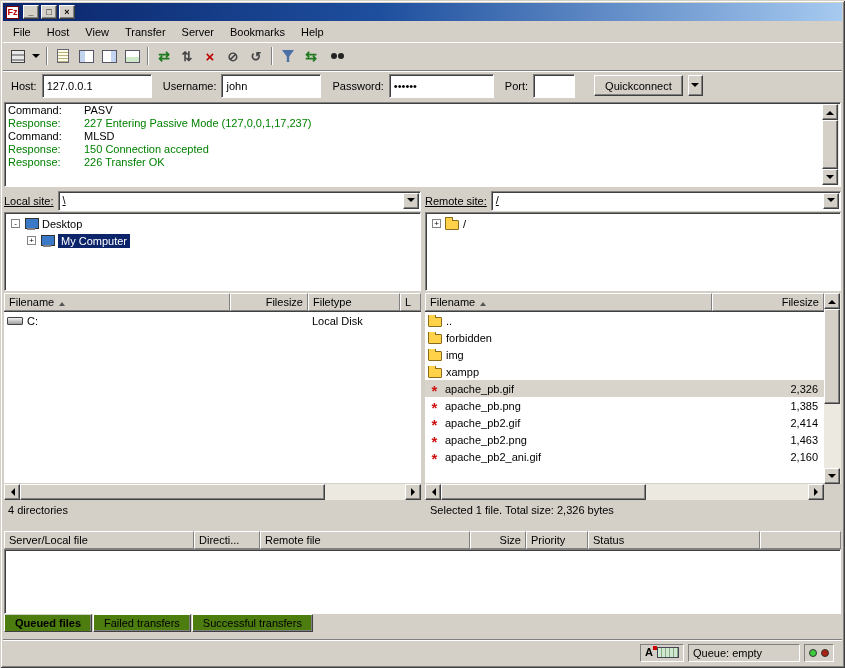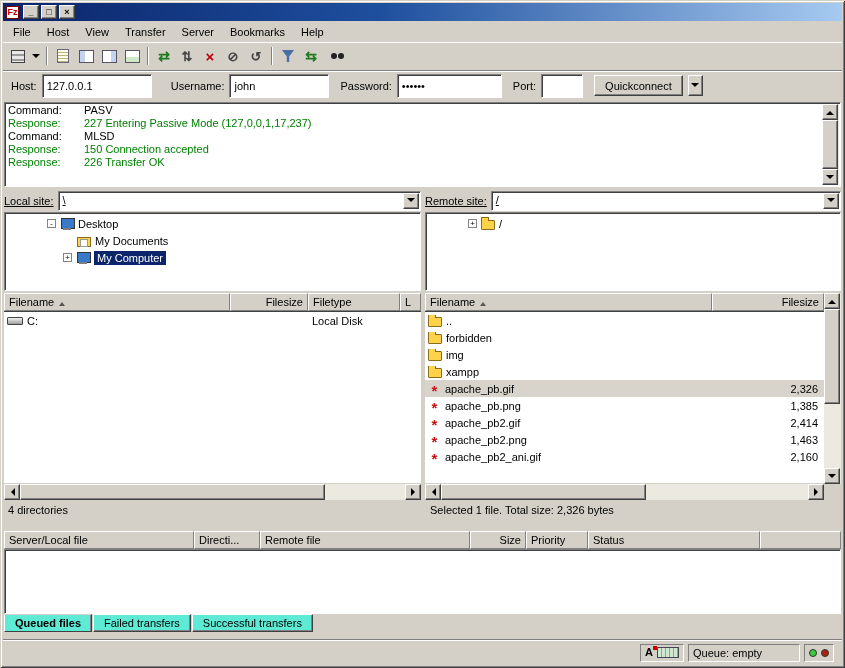--- a/index.html
+++ b/index.html
@@ -10,21 +10,21 @@
     position:relative; width:845px; height:668px; background:#d4d0c8;
     box-shadow: inset 1px 1px 0 #d4d0c8, inset -1px -1px 0 #404040,
                 inset 2px 2px 0 #ffffff, inset -2px -2px 0 #808080;
     overflow:hidden;
   }
 
   
   .raised{ background:#d4d0c8; border:1px solid; border-color:#ffffff #404040 #404040 #ffffff;
            box-shadow: inset -1px -1px 0 #808080; }
   .sunken{ background:#ffffff; border:1px solid; border-color:#808080 #ffffff #ffffff #808080;
-           box-shadow: inset 1px 1px 0 #404040; padding-left: 36px; }
+           box-shadow: inset 1px 1px 0 #404040; }
   .hcell{ background:#d4d0c8; border:1px solid; border-color:#ffffff #808080 #808080 #ffffff;
           padding:2px 4px; white-space:nowrap; overflow:hidden; display:flex; align-items:center; gap:3px;}
 
   
   .titlebar{ position:absolute; top:3px; left:3px; right:3px; height:18px;
     background:linear-gradient(90deg,#0a246a 0%,#1e4f9e 45%,#a6caf0 100%);
     display:flex; align-items:center; padding:0 3px; gap:4px; }
   .fzlogo{ width:13px; height:13px; background:#fff; border:1px solid #7a0000;
     color:#c00000; font-weight:bold; font-size:9px; line-height:11px; text-align:center; }
   .wtitle{ color:#fff; font-weight:bold; flex:1; white-space:nowrap; overflow:hidden; }
@@ -124,21 +124,21 @@
   .sortmark{ width:0;height:0;border:3px solid transparent;border-bottom:4px solid #555; margin-left:2px;}
   .rowsel{ background:#d8d4cc; }
 
   
   .panestatus{ position:absolute; top:502px; height:16px; line-height:16px; white-space:nowrap; }
 
   
   .qhead{ position:absolute; top:531px; left:4px; right:4px; height:18px; display:flex; }
   .qbody{ position:absolute; top:549px; left:4px; right:4px; height:65px; }
   .tabs{ position:absolute; top:614px; left:4px; height:19px; display:flex; gap:1px; }
-  .tab{ height:18px; padding:2px 10px; background:#5eead4; border:1px solid;
+  .tab{ height:18px; padding:2px 10px; background:#4d7c0f; border:1px solid;
     border-color:#ffffff #404040 #404040 #ffffff; box-shadow:inset -1px -1px 0 #808080; }
   .tab.active{ font-weight:bold; border-top-color:#d4d0c8; box-shadow:inset -1px 0 0 #808080; }
 
   
   .statusbar{ position:absolute; left:3px; right:3px; bottom:3px; height:26px;
     border-top:1px solid #808080; box-shadow:0 1px 0 #fff inset;
     display:flex; align-items:center; justify-content:flex-end; gap:4px; padding:0 8px 0 0; }
   .sbpanel{ height:18px; display:flex; align-items:center; gap:4px; padding:0 4px;
     border:1px solid; border-color:#808080 #ffffff #ffffff #808080; }
   .ic-ascii{ position:relative; font-weight:bold; font-size:11px; line-height:11px; }
@@ -203,27 +203,27 @@
       </span>
     <span class="tbtn glyph-green">⇆</span>
     <span class="tbtn">
         <span class="binoc"></span>
       </span>
   </div>
 
   <div class="quickbar">
     <span class="lbl">Host:</span>
     <input class="field" style="width: 110px;" value="127.0.0.1">
-    <span class="lbl" style="margin-left:14px">Username:</span>
+    <span class="lbl" style="margin-left:6px">Username:</span>
     <input class="field" style="width: 100px;" value="john">
     <span class="lbl" style="margin-left:6px">Password:</span>
     <input class="field" style="width: 105px;" value="••••••">
     <span class="lbl" style="margin-left:6px">Port:</span>
     <input class="field" style="width: 42px;" value="">
-    <span class="qbtn raised" style="margin-left:6px">Quickconnect</span>
+    <span class="qbtn raised" style="margin-left:14px">Quickconnect</span>
     <span class="qdd raised">
         <span class="tri-d"></span>
       </span>
   </div>
 
   <div class="log sunken">
     <div class="log-inner">
       <div class="logline">
           <span class="pfx">Command:</span>
           <span>PASV</span>
@@ -275,24 +275,20 @@
         </span>
     </span>
   </div>
 
   <div class="tree sunken" style="left:4px;width:417px">
     <div class="trow" style="padding-left:6px">
       <span class="expander">-</span>
       <span class="ic-monitor"></span>
       <span>Desktop</span>
     </div>
-    <div class="trow" style="padding-left:36px">
-      <span class="ic-docs"></span>
-      <span>My Documents</span>
-    </div>
     <div class="trow" style="padding-left:22px">
       <span class="expander">+</span>
       <span class="ic-monitor"></span>
       <span class="sel-navy">My Computer</span>
     </div>
   </div>
 
   <div class="tree sunken" style="left:425px;right:4px">
     <div class="trow" style="padding-left:6px">
       <span class="expander">+</span>

